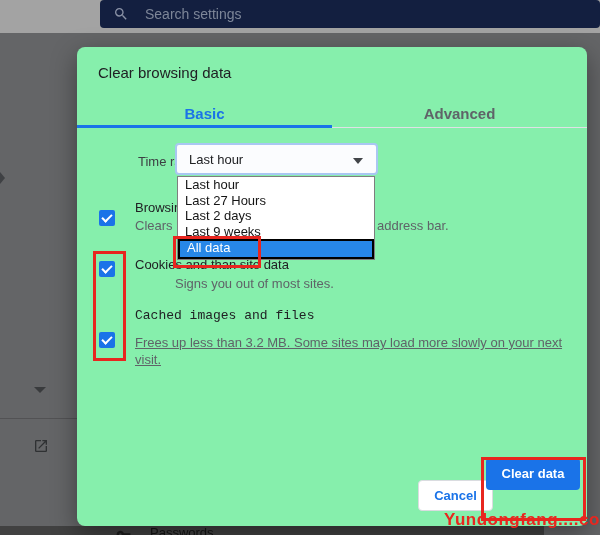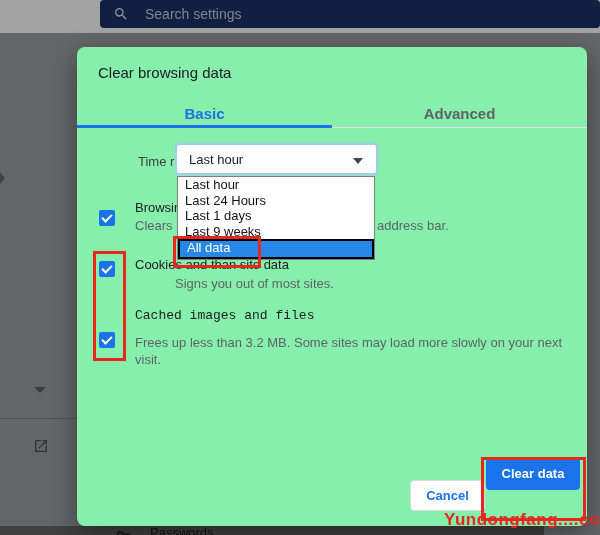--- a/index.html
+++ b/index.html
@@ -48,21 +48,21 @@
   .checkbox::after { content:""; position:absolute; left:5px; top:2px; width:4px; height:8px;
     border:solid #fff; border-width:0 2px 2px 0; transform:rotate(45deg); }
 
   
   .ddlist { position:absolute; left:100px; top:129px; width:198px; height:84px; background:#fff;
     border:1px solid #7e7e7e; z-index:5; display:flex; flex-direction:column; }
   .dditem { flex:1; font-size:13px; color:#151515; padding-left:7px; line-height:16px; white-space:nowrap; overflow:hidden; }
   .dditem.hl { background:#2787e8; color:#ffffff; border:2px solid #000; line-height:13px; }
 
   
-  .btn-cancel { position:absolute; left:333px; top:433px; width:75px; height:31px; background:#fff;
+  .btn-cancel { position:absolute; left:341px; top:433px; width:75px; height:31px; background:#fff;
     border:1px solid #dadce0; border-radius:4px; font-size:13px; font-weight:700; color:#1a73e8;
     text-align:center; line-height:29px; cursor:pointer; font-family:inherit; }
   .btn-clear { position:absolute; left:409px; top:411px; width:94px; height:32px; background:#1a73e8;
     border:none; border-radius:4px; font-size:13px; font-weight:700; color:#ffffff;
     text-align:center; line-height:32px; cursor:pointer; font-family:inherit; }
 
   
   .anno { position:absolute; border:3px solid #e8261f; z-index:8; }
   .anno-alltime { left:173px; top:236px; width:88px; height:32px; }
   .anno-checks  { left:93px;  top:251px; width:33px; height:110px; }
@@ -123,26 +123,26 @@
     <span class="checkbox" style="left:22px; top:163px;"></span>
     <div class="row-title" style="left:58px; top:153px;">Browsing history</div>
     <div class="row-sub" style="left:58px; top:170px; width:440px;">Clears history and autocompletions in the address bar.</div>
 
     <span class="checkbox" style="left:22px; top:214px;"></span>
     <div class="row-title" style="left:58px; top:210px;">Cookies and than site data</div>
     <div class="row-sub" style="left:58px; top:228px; width:440px;margin-left:40px;">Signs you out of most sites.</div>
 
     <span class="checkbox" style="left:22px; top:285px;"></span>
     <div class="row-title" style="left:58px; top:261px;font-family:Liberation Mono, monospace;">Cached images and files</div>
-    <div class="row-sub" style="left:58px; top:287px; width:432px;">Frees up less than 3.2 MB. Some sites may load more slowly on your next visit.</div>
+    <div class="row-sub" style="left:58px; top:287px; width:432px;text-decoration:underline;">Frees up less than 3.2 MB. Some sites may load more slowly on your next visit.</div>
 
     <div class="ddlist">
       <div class="dditem">Last hour</div>
-      <div class="dditem">Last 24 Hours</div>
-      <div class="dditem">Last 1 days</div>
+      <div class="dditem">Last 27 Hours</div>
+      <div class="dditem">Last 2 days</div>
       <div class="dditem">Last 9 weeks</div>
       <div class="dditem hl">All data</div>
     </div>
 
     <button class="btn-cancel">Cancel</button>
     <button class="btn-clear">Clear data</button>
   </div>
 
   <div class="anno anno-alltime"></div>
   <div class="anno anno-checks"></div>

